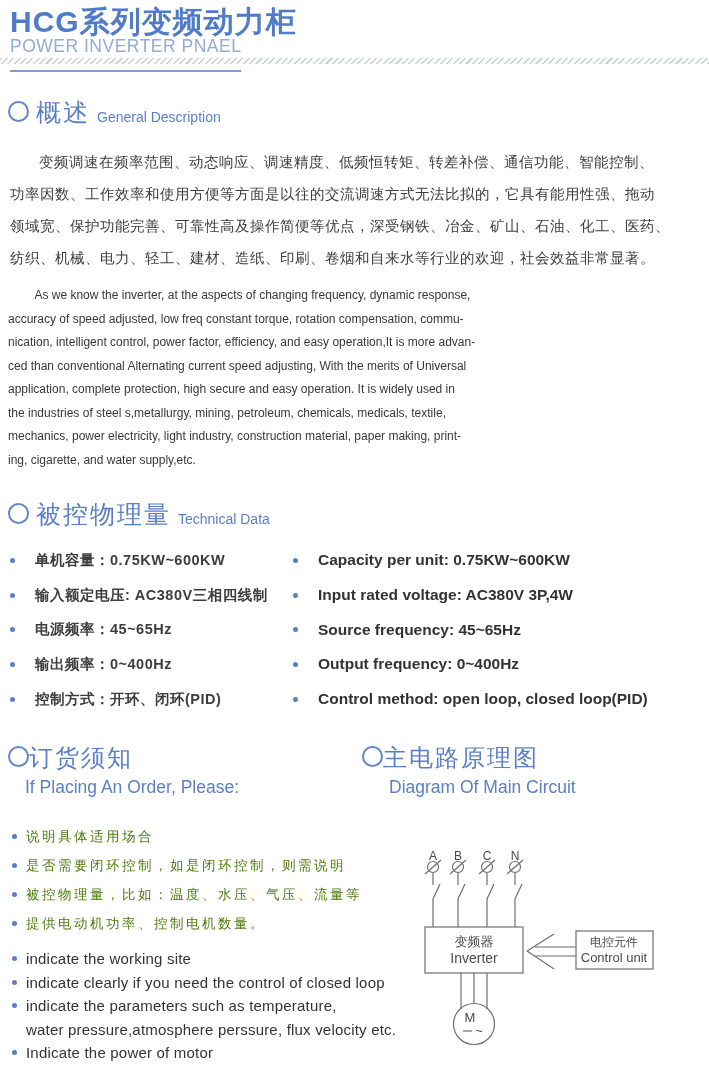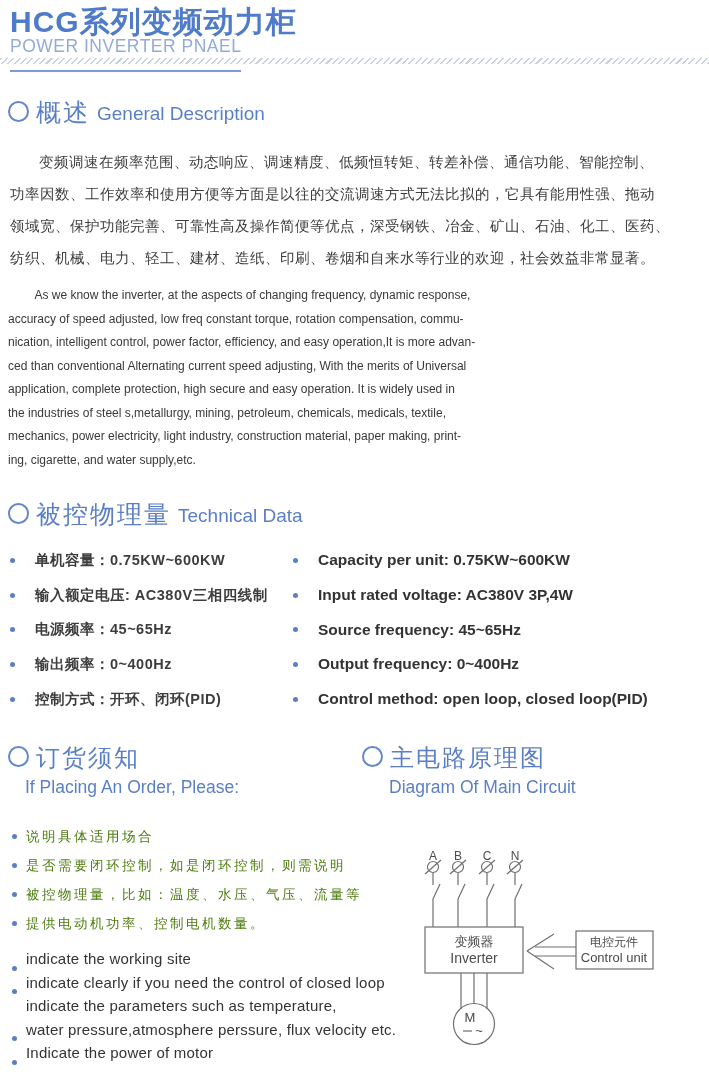--- a/index.html
+++ b/index.html
@@ -11,23 +11,23 @@
   .header { position:absolute; left:10px; top:5px; }
   .title { font-size:30px; font-weight:bold; color:#4f7bc9; letter-spacing:1px; line-height:33px; }
   .subtitle { display:inline-block; font-size:17.5px; color:#93abd9; letter-spacing:0.5px;
               border-bottom:2px solid #7b9bd4; padding-bottom:16px; line-height:16px; }
   .hatch { position:absolute; left:0; top:58px; width:709px; height:6px;
            background:repeating-linear-gradient(135deg,#ccd2dc 0 1.5px,#ffffff 1.5px 4.5px); }
   
   .sec-head { position:absolute; display:flex; align-items:flex-end; gap:7px; color:#5b7fc6; white-space:nowrap; }
   .ring { width:17px; height:17px; border:2.5px solid #6487ca; border-radius:50%; margin-bottom:3px; flex:0 0 auto; }
   .sec-zh { font-size:25px; letter-spacing:2px; line-height:1; }
-  .sec-en { font-size:19px; line-height:1.1; }
+  .sec-en { font-size:14px; line-height:1.1; }
   .sec3 { position:absolute; color:#5b7fc6; }
-  .sec3 .row { display:flex; align-items:flex-start; gap:7px; white-space:nowrap; }
+  .sec3 .row { display:flex; align-items:flex-start; white-space:nowrap; }
   .sec3 .zh { font-size:24px; letter-spacing:2px; line-height:1; }
   .sec3 .sub { font-size:17.5px; margin-top:7px; white-space:nowrap; }
   
   .zh-para { position:absolute; left:10px; top:146px; width:694px; font-size:14.5px; letter-spacing:0.5px;
              line-height:32px; color:#3d3d3d; white-space:pre-line; text-indent:2em; }
   .en-para { position:absolute; left:8px; top:284px; width:698px; font-size:12px; line-height:23.5px;
              color:#383838; white-space:pre-line; text-indent:2.2em; }
   
   .tech-grid { position:absolute; left:10px; top:543px; display:grid;
                grid-template-columns:283px auto; grid-auto-rows:34.7px; align-items:center; }
@@ -35,21 +35,21 @@
   .dot { width:5px; height:5px; border-radius:50%; background:#5b7fc6; flex:0 0 auto; }
   .cell.zh { font-size:14.5px; color:#3d3d3d; letter-spacing:0.5px; }
   .cell.en { font-size:15.5px; color:#333333; }
   
   .order-zh { position:absolute; left:12px; top:828px; width:395px; }
   .order-zh .item { display:flex; gap:9px; font-size:13.5px; letter-spacing:2.5px; color:#4d7c0f;
                     line-height:17px; margin-bottom:12px; }
   .order-zh .dot { margin-top:6px; }
   .order-en { position:absolute; left:12px; top:947px; width:405px; }
   .order-en .item { display:flex; gap:9px; font-size:15px; letter-spacing:0.2px; color:#333333;
-                    line-height:23.5px; white-space:pre-line;align-items:flex-end; }
+                    line-height:23.5px; white-space:pre-line; }
   .order-en .dot { margin-top:9px; }
   
   .diagram { position:absolute; left:415px; top:843px; }
   .diagram line, .diagram circle, .diagram rect, .diagram polyline { stroke:#6f6f6f; stroke-width:1.2; fill:none; }
   .diagram text { fill:#4a4a4a; stroke:none; font-family:"Liberation Sans", sans-serif; }
 </style>
 </head>
 <body>
 
 <div class="page">

